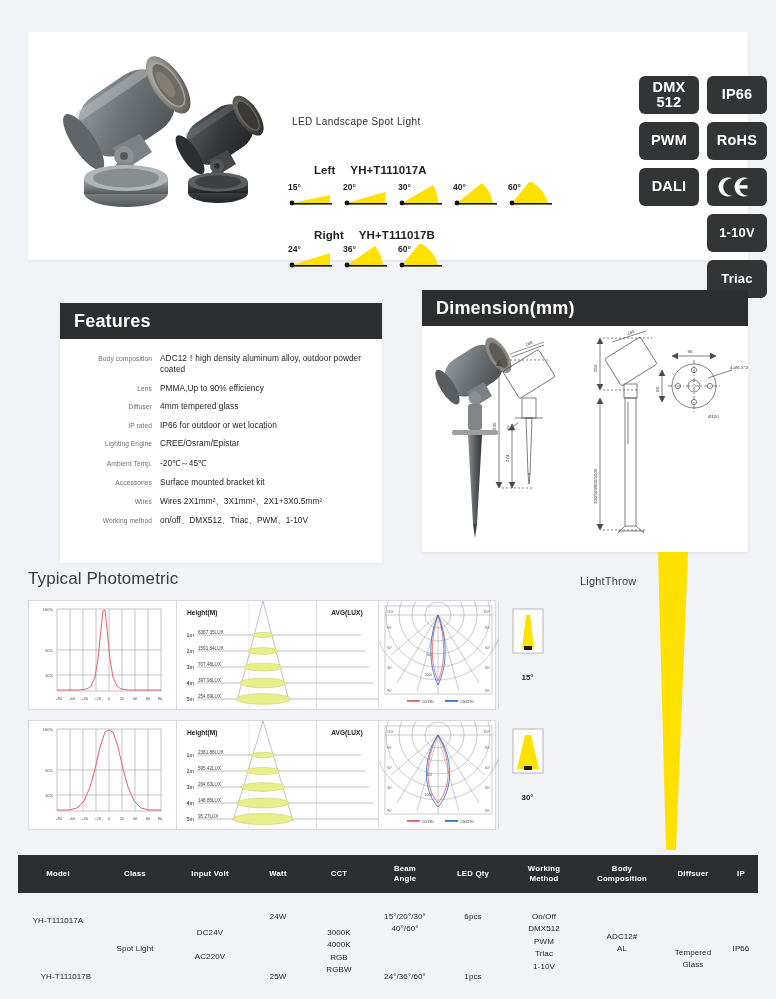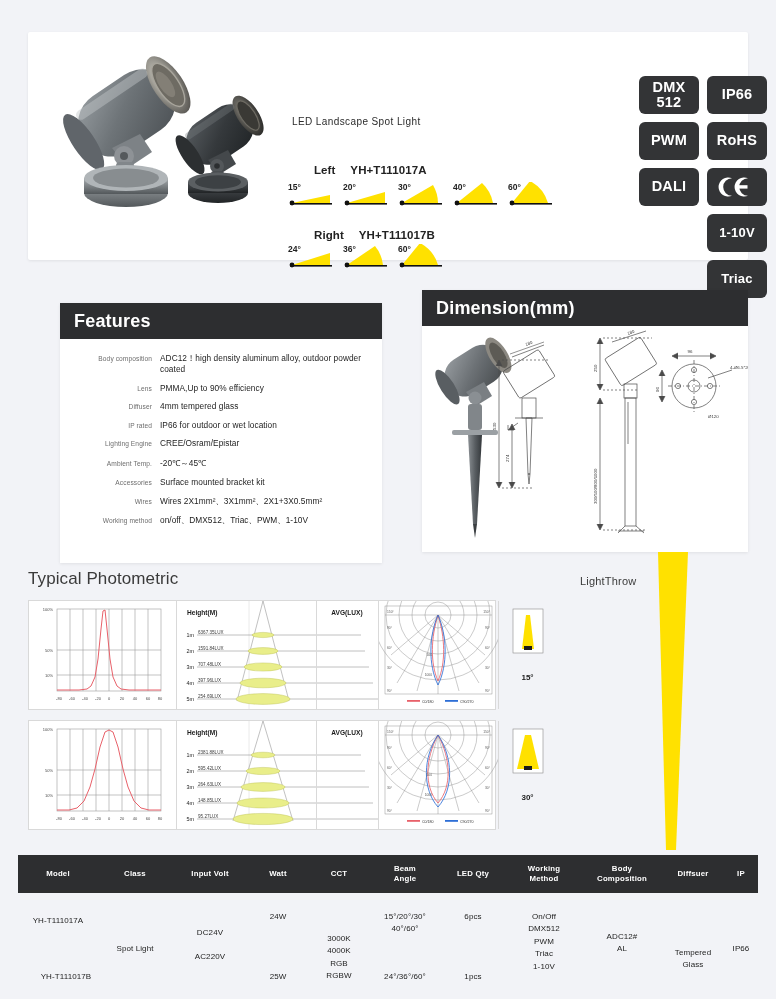--- a/index.html
+++ b/index.html
@@ -769,21 +769,21 @@
     <div class="spec-cell colw0" style="left:8px; top:78px;">YH-T111017B</div>
 
     <div class="spec-cell colw1" style="left:80px; top:50px;">Spot Light</div>
 
     <div class="spec-cell colw2" style="left:154px; top:34px;">DC24V</div>
     <div class="spec-cell colw2" style="left:154px; top:58px;">AC220V</div>
 
     <div class="spec-cell colw3" style="left:230px; top:18px;">24W</div>
     <div class="spec-cell colw3" style="left:230px; top:78px;">25W</div>
 
-    <div class="spec-cell colw4" style="left:290px; top:40px; white-space:pre-line;">3000K
+    <div class="spec-cell colw4" style="left:290px; top:34px; white-space:pre-line;">3000K
 4000K
 RGB
 RGBW</div>
 
     <div class="spec-cell colw5" style="left:352px; top:18px; white-space:pre-line;">15°/20°/30°
 40°/60°</div>
     <div class="spec-cell colw5" style="left:352px; top:78px;">24°/36°/60°</div>
 
     <div class="spec-cell colw6" style="left:422px; top:18px;">6pcs</div>
     <div class="spec-cell colw6" style="left:422px; top:78px;">1pcs</div>

